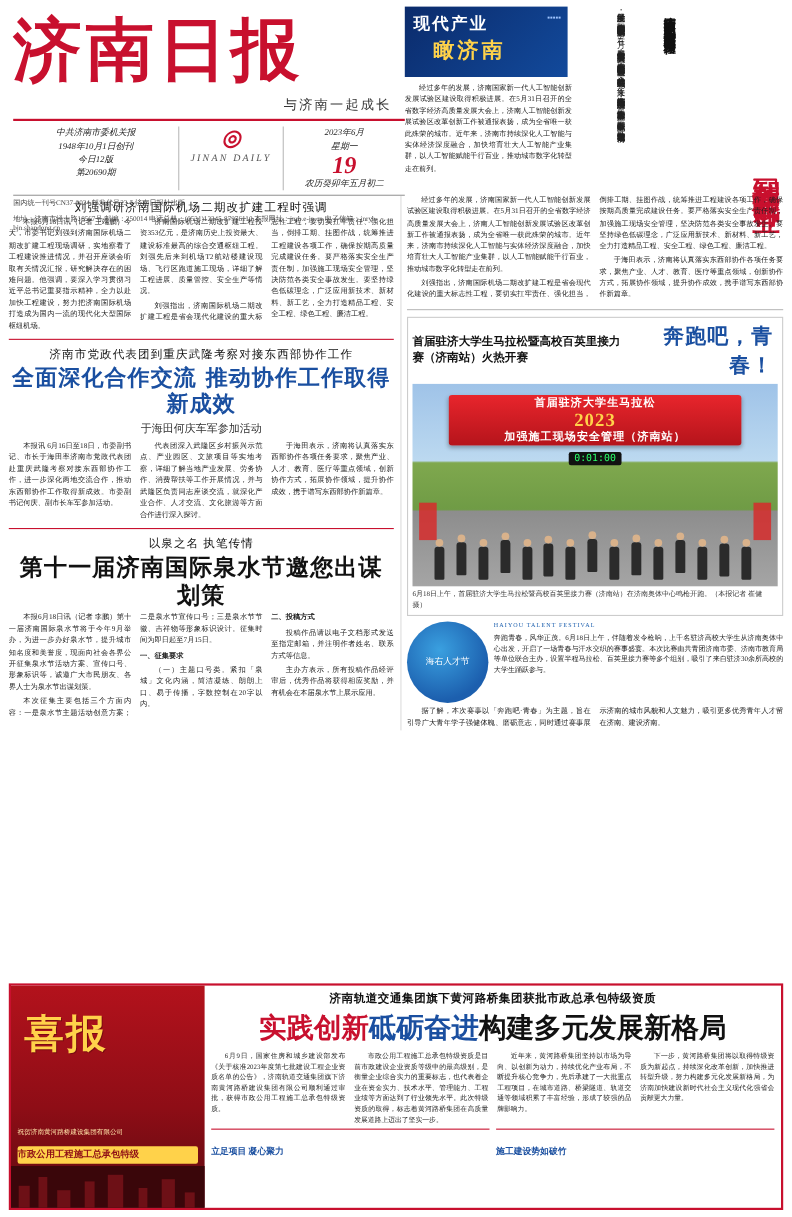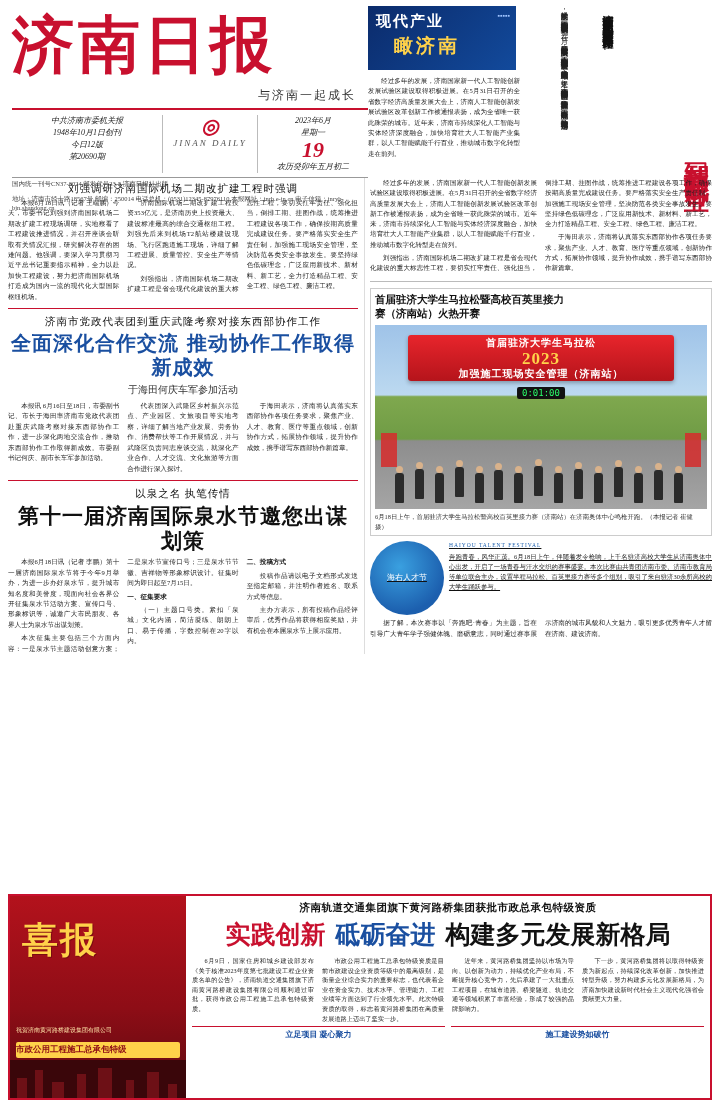--- a/index.html
+++ b/index.html
@@ -112,21 +112,21 @@
     position:absolute; left:50%; transform:translateX(-50%); top:62px;
     background:#111; color:#2bff6a; font-family:"DejaVu Sans Mono",monospace;
     font-size:9px; padding:1px 5px; border-radius:2px;
   }
   .crowd { position:absolute; bottom:0; left:0; right:0; height:96px; }
   .runner { position:absolute; bottom:6px; width:9px; height:30px; background:#2b2b2b; border-radius:3px 3px 1px 1px;}
   .runner::after{content:""; position:absolute; top:-7px; left:1px; width:7px;height:7px;border-radius:50%;background:#d9b28b;}
   .side-flag{ position:absolute; bottom:42px; width:16px;height:34px;background:#d62b2b; opacity:.85;}
   .caption { font-size:6.4px; color:#333; margin-top:3px; line-height:1.5;}
 
-  .logo-box { display:flex; margin-top:5px;text-decoration:underline; }
+  .logo-box { display:flex; margin-top:5px; }
   .logo-mark {
     width:74px;height:74px;border-radius:50%;
     background:radial-gradient(circle at 40% 35%, #3aa0e0, #1c5fae 70%);
     color:#fff; font-size:8px; display:flex;align-items:center;justify-content:center;
     text-align:center; line-height:1.3; flex:none;
   }
   .logo-cap { font-size:6.4px; line-height:1.55; color:#222; padding-left:5px; text-align:justify;}
 
   
   .bottom {
@@ -145,32 +145,32 @@
   .bt-left .ribbon {
     position:absolute; bottom:40px; left:6px; right:6px; background:#ffd24a; color:#8e0d16;
     font-size:8.5px; font-weight:bold; text-align:left; padding:2px 0; border-radius:2px;margin-top:20px;
   }
   .skyline { position:absolute; bottom:0; left:0; right:0; height:38px; background:#3a060a; }
   .skyline span { position:absolute; bottom:0; background:#6d1016; }
 
   .bt-right { flex:1; padding:5px 6px; }
   .bt-title { font-size:10.5px; font-weight:bold; text-align:center; letter-spacing:.5px;}
   .bt-big {
-    display:flex; justify-content:center; align-items:baseline; gap:10px;
+    display:flex; justify-content:center; align-items:baseline; gap:0;
     font-family:"DejaVu Serif",serif; font-weight:bold; font-size:25px; margin:3px 0 5px;
   }
   .bt-big .red { color:#c8102e; }
   .bt-big .blue { color:#1a4fa0; }
   .bt-big .black { color:#111; }
   .bt-body { column-count:4; column-gap:8px; font-size:6.2px; line-height:1.55; text-align:justify; color:#222;}
   .bt-body p { margin:0 0 3px; text-indent:2em;}
   .bt-foot {
     margin-top:3px; display:flex; gap:6px; font-size:8px; font-weight:bold; color:#1a4fa0;
   }
-  .bt-foot div { flex:1; text-align:center; border-top:1px solid #c8102e; padding-top:2px;}
+  .bt-foot div { flex:1; border-top:1px solid #c8102e; padding-top:14px;}
 </style>
 </head>
 <body>
 
 <div class="page">
 
   <div class="masthead">
     <div class="mast-left">
       <div class="mast-title">济南日报</div>
       <div class="mast-sub">与济南一起成长</div>
@@ -263,20 +263,21 @@
         <p>经过多年的发展，济南国家新一代人工智能创新发展试验区建设取得积极进展。在5月31日召开的全省数字经济高质量发展大会上，济南人工智能创新发展试验区改革创新工作被通报表扬，成为全省唯一获此殊荣的城市。近年来，济南市持续深化人工智能与实体经济深度融合，加快培育壮大人工智能产业集群，以人工智能赋能千行百业，推动城市数字化转型走在前列。</p>
         <p>刘强指出，济南国际机场二期改扩建工程是省会现代化建设的重大标志性工程，要切实扛牢责任、强化担当，倒排工期、挂图作战，统筹推进工程建设各项工作，确保按期高质量完成建设任务。要严格落实安全生产责任制，加强施工现场安全管理，坚决防范各类安全事故发生。要坚持绿色低碳理念，广泛应用新技术、新材料、新工艺，全力打造精品工程、安全工程、绿色工程、廉洁工程。</p>
         <p>于海田表示，济南将认真落实东西部协作各项任务要求，聚焦产业、人才、教育、医疗等重点领域，创新协作方式，拓展协作领域，提升协作成效，携手谱写东西部协作新篇章。</p>
       </div>
 
       <div class="sep-thin"></div>
 
       <div class="feature">
         <div class="feat-head">
           <div class="feat-title">首届驻济大学生马拉松暨高校百英里接力赛（济南站）火热开赛</div>
+          <div class="feat-slogan">奔跑吧，青春！</div>
         </div>
 
         <div class="photo">
           <div class="banner">
             <span>首届驻济大学生马拉松</span>
             <span class="y">2023</span>
             <span>加强施工现场安全管理（济南站）</span>
           </div>
           <div class="clock">0:01:00</div>
           <div class="side-flag" style="left:6px;"></div>

